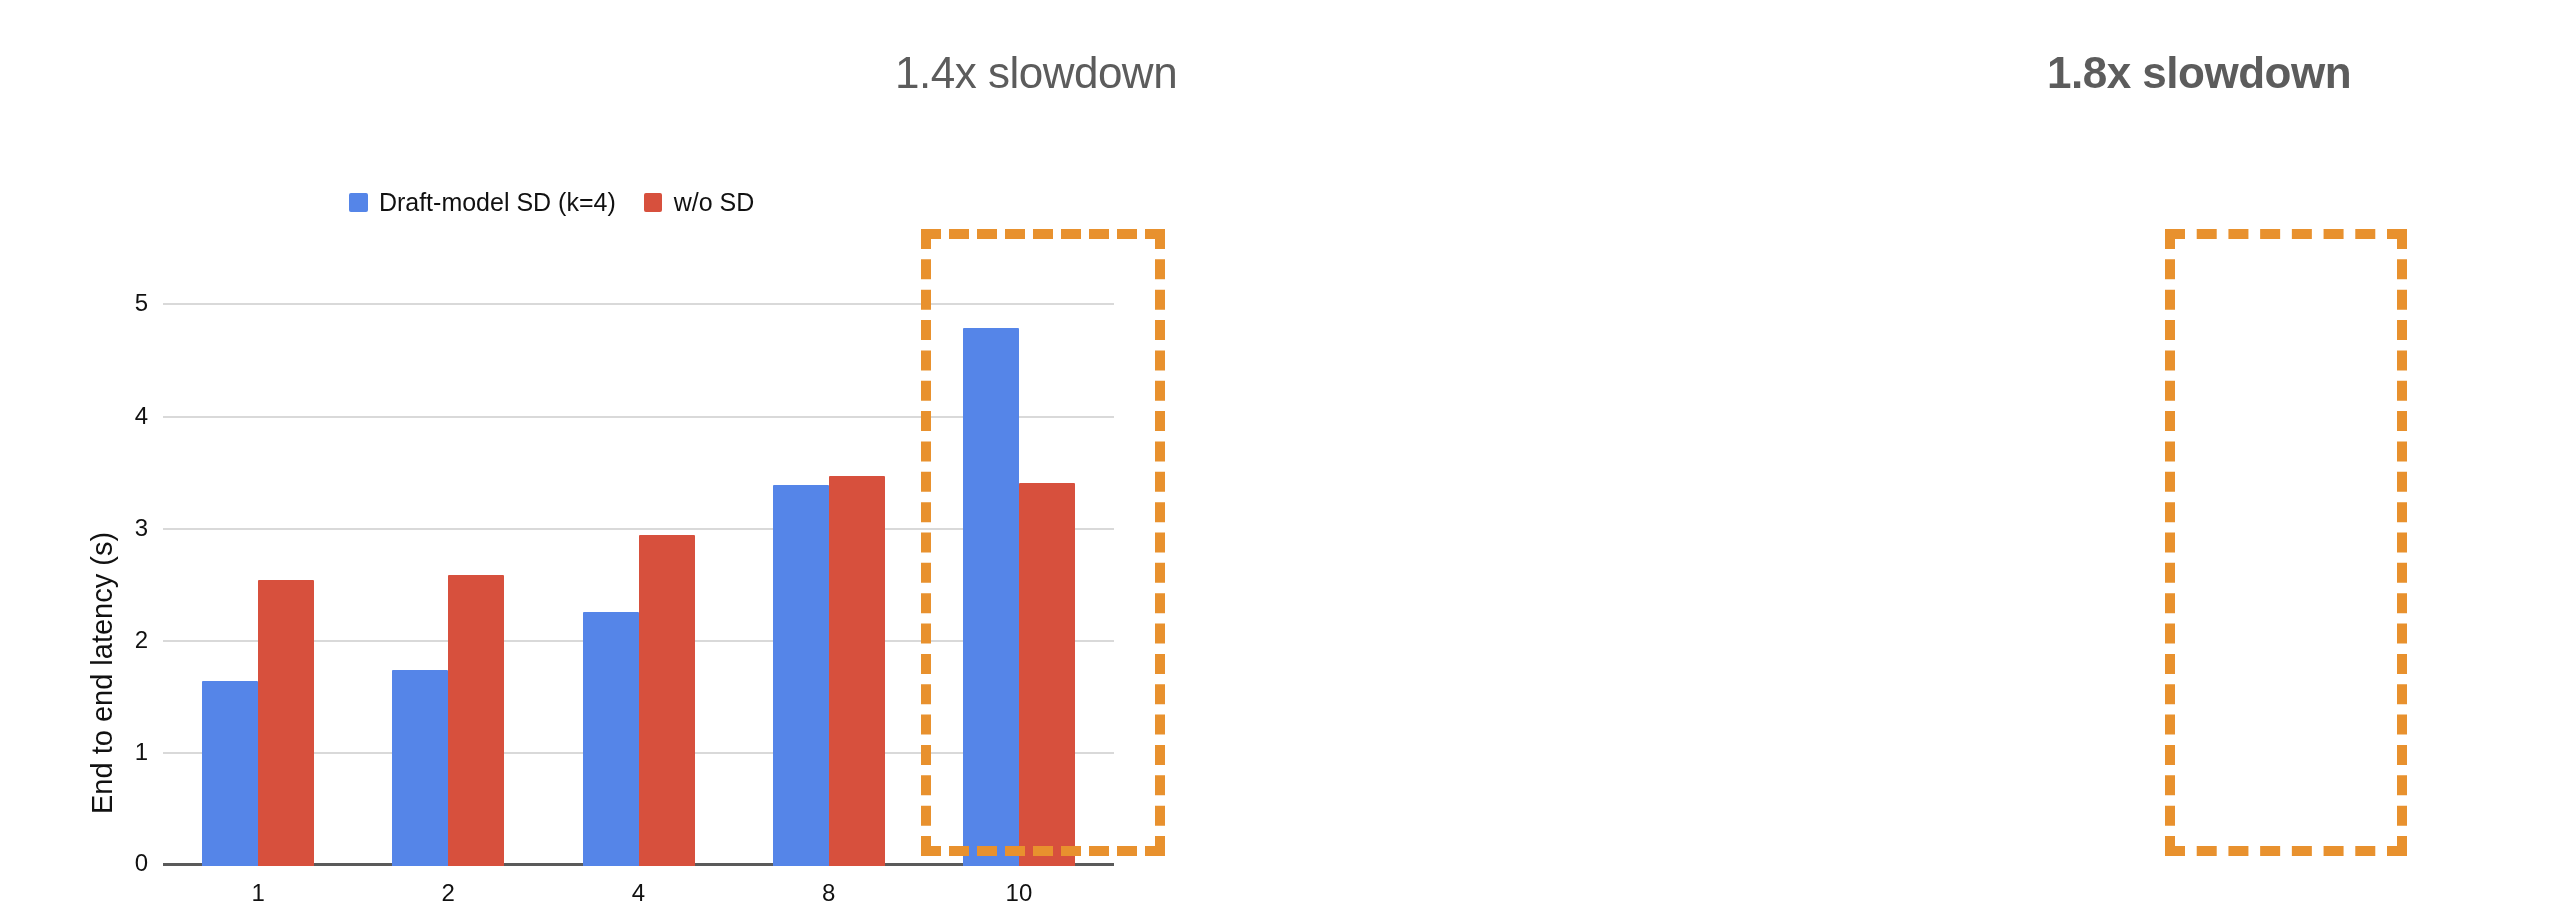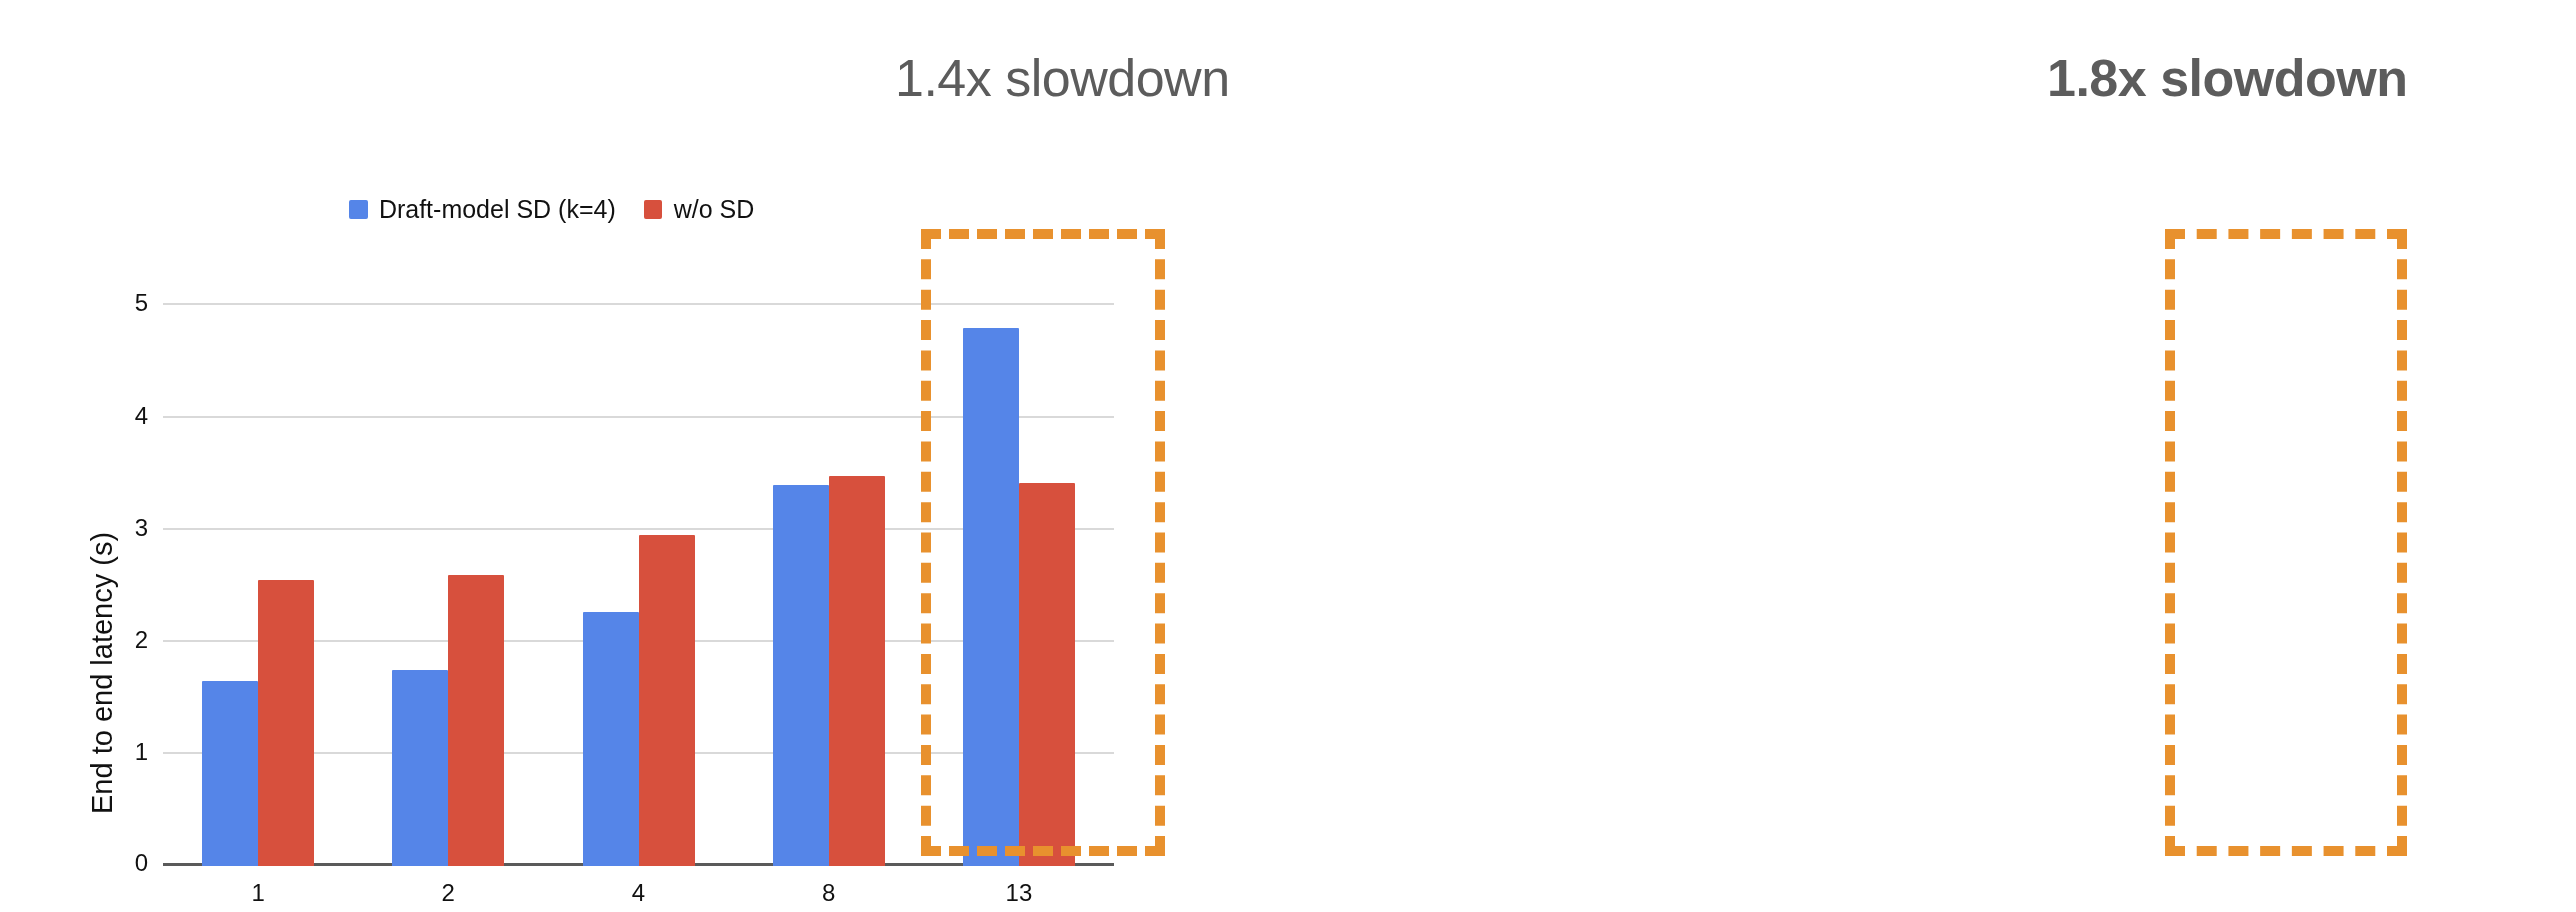--- a/index.html
+++ b/index.html
@@ -20,21 +20,21 @@
     top: 0;
     height: 912px;
   }
   #panel-left  { left: 0px;    width: 1288px; }
   #panel-right { left: 1288px; width: 1288px; }
 
   
   .slide-title {
     position: absolute;
     top: 48px;
-    font-size: 52px;
+    font-size: 44px;
     color: #5c5c5c;
     font-weight: 400;
     letter-spacing: -0.5px;
     white-space: nowrap;
   }
   #title-left  { left: 895px; }
   #title-right { left: 2047px; font-weight: bold; }
 
   
   .chart-area {
@@ -57,21 +57,21 @@
   
   .legend {
     position: absolute;
     display: flex;
     align-items: center;
     gap: 28px;
     font-size: 25px;
     color: #111111;
     white-space: nowrap;
   }
-  #legend-left  { left: 298px; top: 8px; }
+  #legend-left  { left: 298px; top: 1px; }
   .legend-item {
     display: flex;
     align-items: center;
     gap: 11.2px;
   }
   .legend-swatch {
     width: 18.7px;
     height: 18.7px;
     border-radius: 1.9px;
     display: inline-block;
@@ -202,21 +202,21 @@
             <span class="cat-label">4</span>
           </div>
           <div class="bar-group">
             <div class="bar" style="background: rgb(85, 133, 232); height: 381px;"></div>
             <div class="bar" style="background: rgb(215, 80, 61); height: 390px;"></div>
             <span class="cat-label">8</span>
           </div>
           <div class="bar-group">
             <div class="bar" style="background: rgb(85, 133, 232); height: 538px;"></div>
             <div class="bar" style="background: rgb(215, 80, 61); height: 383px;"></div>
-            <span class="cat-label">13</span>
+            <span class="cat-label">10</span>
           </div>
         </div>
       </div>
 
   </div>
 
   <div class="highlight-box" id="highlight-left"></div>
 </div>
 
 <div class="panel" id="panel-right">

